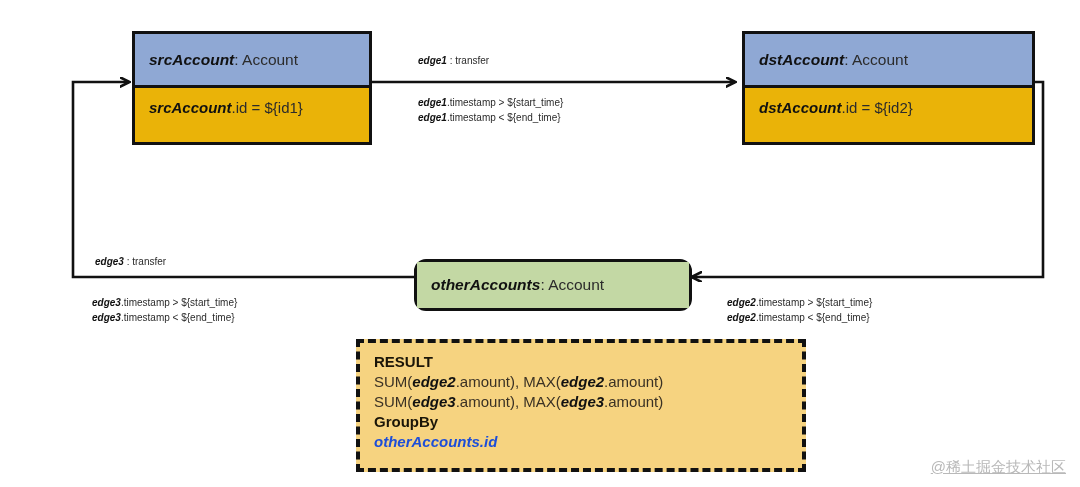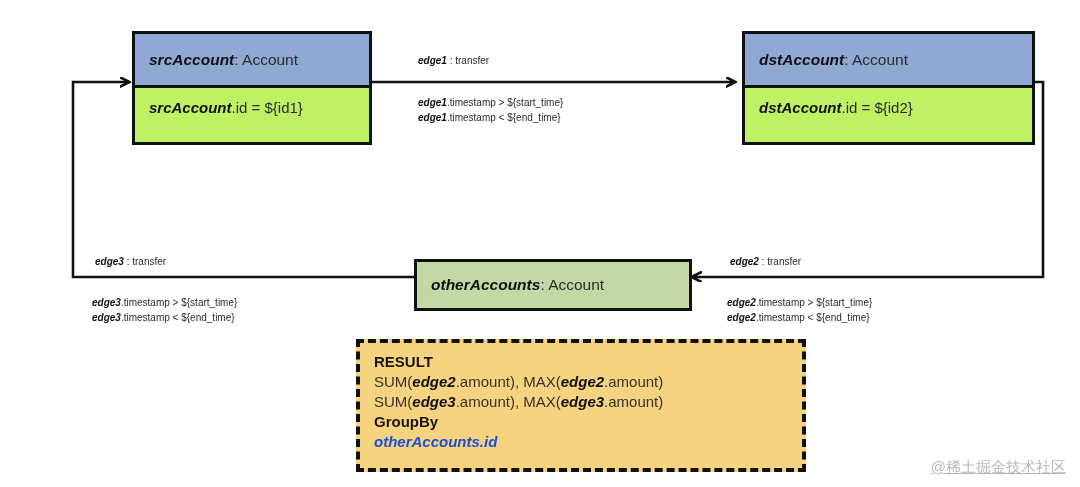--- a/index.html
+++ b/index.html
@@ -24,21 +24,21 @@
     width: 1080px;
     height: 487px;
     pointer-events: none;
   }
 
   
   .node {
     position: absolute;
     border: 3px solid #111111;
     box-sizing: border-box;
-    background: #bef264;
+    background: #eab308;
   }
   .node-header {
     box-sizing: border-box;
     height: 51px;
     display: flex;
     align-items: center;
     padding-left: 14px;
     font-size: 15.5px;
     color: #2b2b2b;
     white-space: nowrap;
@@ -155,42 +155,39 @@
       <span class="var">dstAccount</span>
         <span class="plain">: Account</span>
     </div>
     <div class="node-body">
       <div class="line">
         <span class="var">dstAccount</span><span class="plain">.id = ${id2}</span>
       </div>
     </div>
   </div>
 
-  <div class="node" id="node-other" style="left:414px; top:259px; width:278px; height:52px;">
+  <div class="node" id="node-other" style="left:414px; top:259px; width:278px; height:52px;border-radius:12px;">
     <div class="node-header hdr-green" style="height:100%;">
       <span class="var">otherAccounts</span>
         <span class="plain">: Account</span>
     </div>
   </div>
 
   <div class="edge-label" style="left:418px; top:54px;">
     <span class="var">edge1</span> <span class="plain">: transfer</span>
   </div>
   <div class="edge-label" style="left:418px; top:96px;">
     <div>
       <span class="var">edge1</span><span class="plain">.timestamp &gt; ${start_time}</span>
     </div>
     <div>
       <span class="var">edge1</span><span class="plain">.timestamp &lt; ${end_time}</span>
     </div>
   </div>
 
-  <div class="edge-label" style="left:730px; top:255px;">
-    <span class="var">edge2</span> <span class="plain">: transfer</span>
-  </div>
   <div class="edge-label" style="left:727px; top:296px;">
     <div>
       <span class="var">edge2</span><span class="plain">.timestamp &gt; ${start_time}</span>
     </div>
     <div>
       <span class="var">edge2</span><span class="plain">.timestamp &lt; ${end_time}</span>
     </div>
   </div>
 
   <div class="edge-label" style="left:95px; top:255px;">

